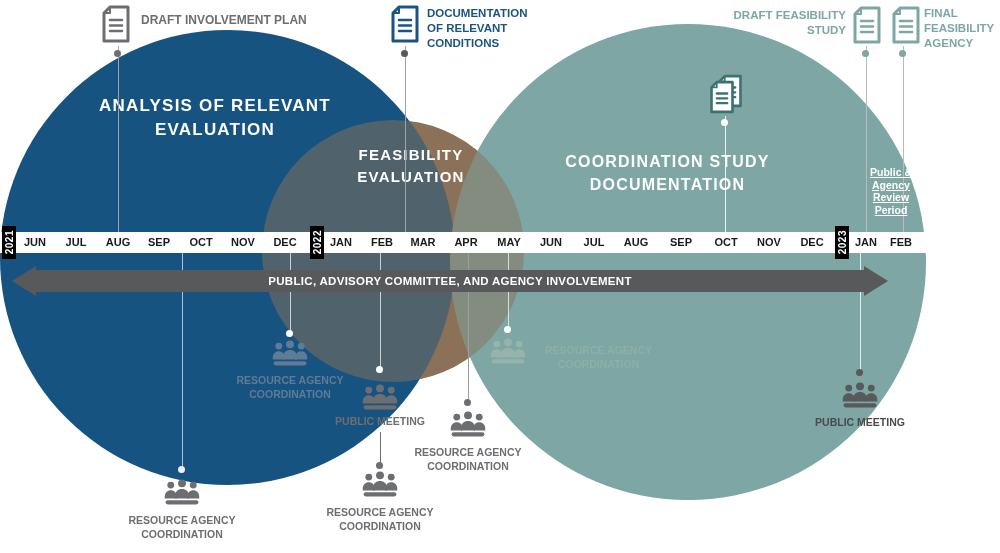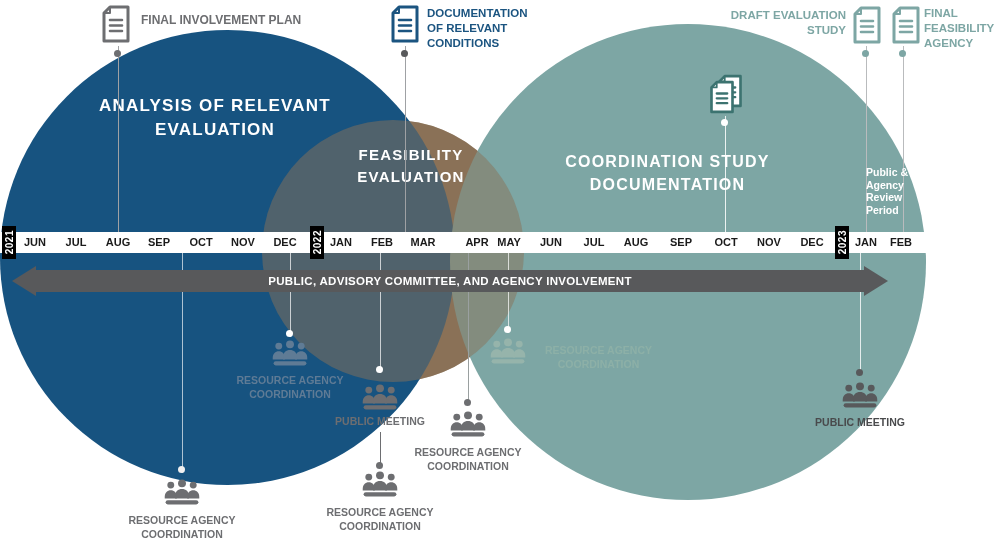--- a/index.html
+++ b/index.html
@@ -44,21 +44,21 @@
   #lab-final { left:924px; top:6px;   font-size:11.5px; color:#7da6a4; }
 
   .doc-icon { position:absolute; width:32px; height:38px; }
   .people-icon { position:absolute; width:38px; height:28px; fill:currentColor; }
   .ic-gray { color:#6d6e71; } .ic-blue { color:#1b5480; } .ic-teal { color:#7da6a4; }
   .ic-tealdark { color:#3c7370; } .ic-slate { color:#5f7b95; } .ic-darkgray { color:#58595b; }
   .ic-teallight { color:#96b4ab; }
 
   .ev-label { position:absolute; font-size:10.5px; font-weight:bold; text-align:center; line-height:1.3; }
   .rp { position:absolute; left:866px; top:166px; width:50px; color:#fff; font-size:10.5px;
-    font-weight:bold; text-align:left; line-height:1.2; }
+    font-weight:bold; text-align:center; line-height:1.2;text-decoration:underline; }
 </style>
 </head>
 <body>
 
 <div class="canvas">
 
   <svg width="0" height="0" style="position:absolute">
     <defs>
       <g id="sym-doc">
         <path d="M10 2 H28 V36 H4 V8 Z" fill="#ffffff" stroke="currentColor" stroke-width="3" stroke-linejoin="round"></path>
@@ -119,21 +119,21 @@
   <span class="month" style="left:14px">JUN</span>
   <span class="month" style="left:55px">JUL</span>
   <span class="month" style="left:97px">AUG</span>
   <span class="month" style="left:138px">SEP</span>
   <span class="month" style="left:180px">OCT</span>
   <span class="month" style="left:222px">NOV</span>
   <span class="month" style="left:264px">DEC</span>
   <span class="month" style="left:320px">JAN</span>
   <span class="month" style="left:361px">FEB</span>
   <span class="month" style="left:402px">MAR</span>
-  <span class="month" style="left:456px">APR</span>
+  <span class="month" style="left:445px">APR</span>
   <span class="month" style="left:488px">MAY</span>
   <span class="month" style="left:530px">JUN</span>
   <span class="month" style="left:573px">JUL</span>
   <span class="month" style="left:615px">AUG</span>
   <span class="month" style="left:660px">SEP</span>
   <span class="month" style="left:705px">OCT</span>
   <span class="month" style="left:748px">NOV</span>
   <span class="month" style="left:791px">DEC</span>
   <span class="month" style="left:845px">JAN</span>
   <span class="month" style="left:880px">FEB</span>
@@ -149,30 +149,30 @@
     </div>
 
   <div class="arrow-shaft"></div>
   <div class="ah ah-left"></div>
   <div class="ah ah-right"></div>
   <div class="arrow-label">PUBLIC, ADVISORY COMMITTEE, AND AGENCY INVOLVEMENT</div>
 
   <svg class="doc-icon ic-gray" style="left:100px; top:5px;" viewBox="0 0 32 38">
       <use href="#sym-doc"></use>
     </svg>
-  <div class="top-label" id="lab-pip">FINAL INVOLVEMENT PLAN</div>
+  <div class="top-label" id="lab-pip">DRAFT INVOLVEMENT PLAN</div>
 
   <svg class="doc-icon ic-blue" style="left:389px; top:5px;" viewBox="0 0 32 38">
       <use href="#sym-doc"></use>
     </svg>
   <div class="top-label" id="lab-dorc">DOCUMENTATION
 OF RELEVANT
 CONDITIONS</div>
 
-  <div class="top-label" id="lab-draft">DRAFT EVALUATION
+  <div class="top-label" id="lab-draft">DRAFT FEASIBILITY
 STUDY</div>
   <svg class="doc-icon ic-teal" style="left:851px; top:6px;" viewBox="0 0 32 38">
       <use href="#sym-doc"></use>
     </svg>
 
   <svg class="doc-icon ic-teal" style="left:890px; top:6px;" viewBox="0 0 32 38">
       <use href="#sym-doc"></use>
     </svg>
   <div class="top-label" id="lab-final">FINAL
 FEASIBILITY

